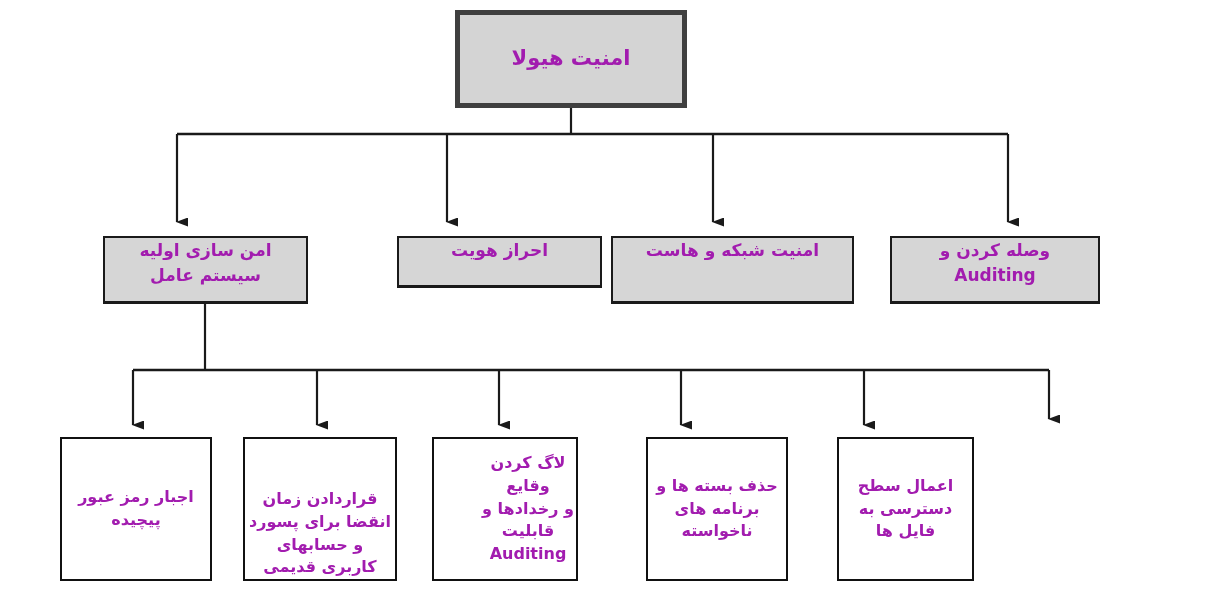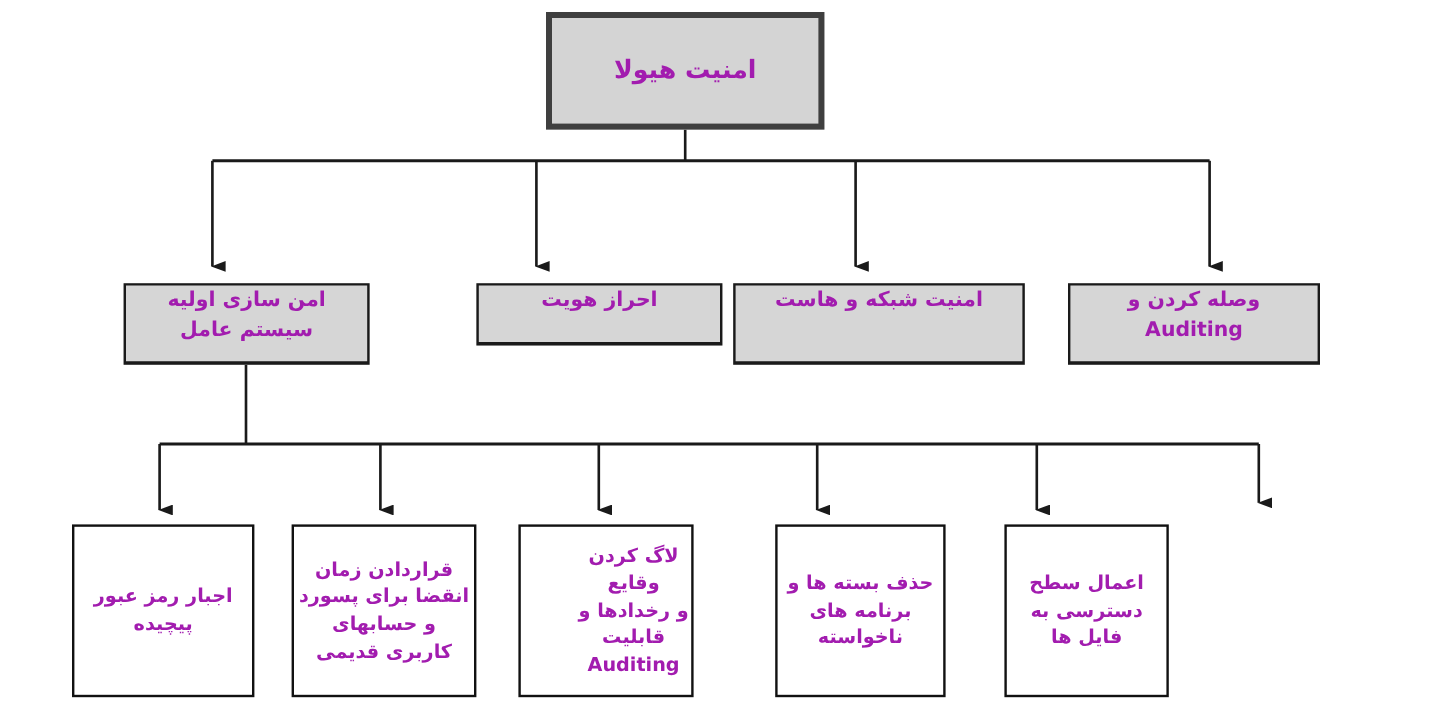--- a/index.html
+++ b/index.html
@@ -151,21 +151,21 @@
   </div>
   <div class="node node-l2" id="node-l2-3" style="left: 890px; top: 236px; width: 210px; height: 68px;">
     <span class="node-label">وصله کردن و
 Auditing</span>
   </div>
 
   <div class="node node-l3" id="node-l3-0" style="left: 60px; top: 437px; width: 152px; height: 144px;">
     <span class="node-label">اجبار رمز عبور
 پیچیده</span>
   </div>
-  <div class="node node-l3" id="node-l3-1" style="left: 243px; top: 437px; width: 154px; height: 144px;">
+  <div class="node node-l3" id="node-l3-1" style="left: 243px; top: 437px; width: 154px; height: 144px; align-items: flex-end;">
     <span class="node-label">قراردادن زمان
 انقضا برای پسورد
 و حسابهای
 کاربری قدیمی</span>
   </div>
   <div class="node node-l3" id="node-l3-2" style="left: 432px; top: 437px; width: 146px; height: 144px; padding-left: 46px;">
     <span class="node-label">لاگ کردن وقایع
 و رخدادها و
 قابلیت
 Auditing</span>

